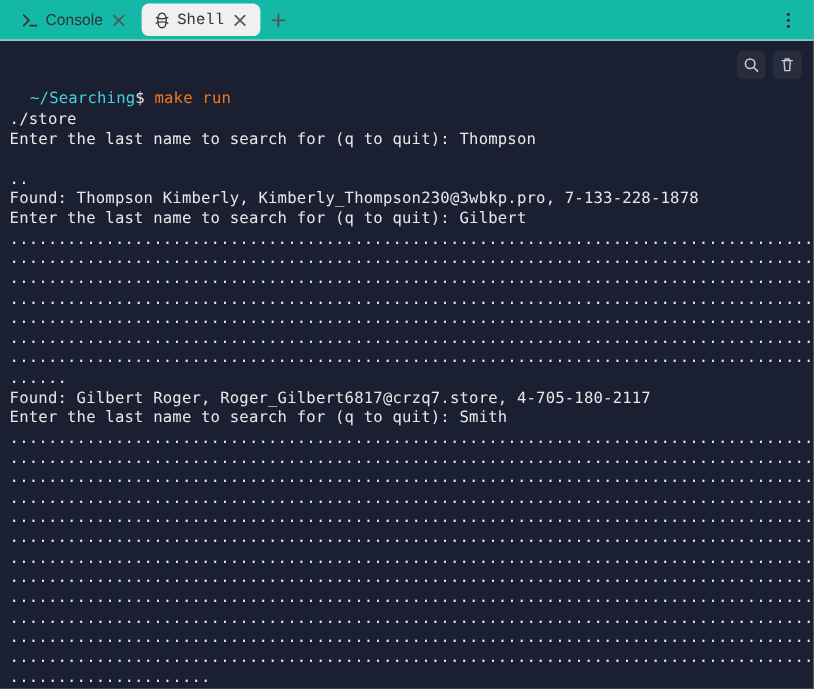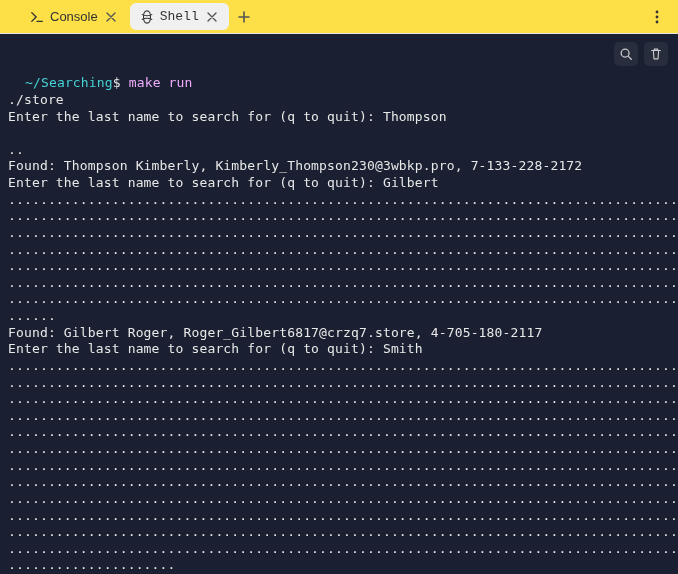--- a/index.html
+++ b/index.html
@@ -7,25 +7,25 @@
       width: 678px;
       height: 574px;
       font-family: -apple-system, BlinkMacSystemFont, "Segoe UI", sans-serif;
       background: #fff;
       overflow: hidden;
       display: flex;
       flex-direction: column;
     }
     .tab-bar {
       height: 34px;
-      background: #fde047;
+      background: #14b8a6;
       border-bottom: 1px solid #e5e5e5;
       display: flex;
       align-items: center;
-      padding: 0 20px;
+      padding: 0 8px;
       gap: 2px;
       position: relative;
     }
     .tab {
       display: flex;
       align-items: center;
       gap: 6px;
       padding: 6px 10px;
       font-size: 13px;
       color: #333;
@@ -104,21 +104,21 @@
       height: 24px;
       background: rgba(255,255,255,0.06);
       border-radius: 5px;
       display: flex;
       align-items: center;
       justify-content: center;
       cursor: pointer;
     }
     .cyan { color: #43d3d6; margin-left: 17px; }
     .prompt-dollar { color: #e8e8e8; }
-    .cmd { color: #f0abfc; }
+    .cmd { color: #f97316; }
   </style>
 </head>
 <body>
 
 <div class="tab-bar">
   <div class="tab">
     <span class="icon">
       <svg width="14" height="14" viewBox="0 0 16 16">
           <path d="M2 3l5 5-5 5" stroke="#333" stroke-width="1.6" fill="none" stroke-linecap="round" stroke-linejoin="round"></path>
           <line x1="8" y1="13" x2="14" y2="13" stroke="#333" stroke-width="1.6" stroke-linecap="round"></line>
@@ -171,21 +171,21 @@
       <svg width="14" height="14" viewBox="0 0 16 16">
           <path d="M3 4h10M6 4V2.5h4V4M5 4l.7 9.5h4.6L11 4" stroke="#ccc" stroke-width="1.3" fill="none" stroke-linecap="round" stroke-linejoin="round"></path>
         </svg>
     </div>
   </div>
 <span class="cyan">~/Searching</span><span class="prompt-dollar">$</span> <span class="cmd">make run</span>
 <span>./store</span>
 <span>Enter the last name to search for (q to quit): Thompson</span>
 
 <span>..</span>
-<span>Found: Thompson Kimberly, Kimberly_Thompson230@3wbkp.pro, 7-133-228-2172</span>
+<span>Found: Thompson Kimberly, Kimberly_Thompson230@3wbkp.pro, 7-133-228-1878</span>
 <span>Enter the last name to search for (q to quit): Gilbert</span>
 <span>........................................................................................</span>
 <span>........................................................................................</span>
 <span>........................................................................................</span>
 <span>........................................................................................</span>
 <span>........................................................................................</span>
 <span>........................................................................................</span>
 <span>........................................................................................</span>
 <span>......</span>
 <span>Found: Gilbert Roger, Roger_Gilbert6817@crzq7.store, 4-705-180-2117</span>

